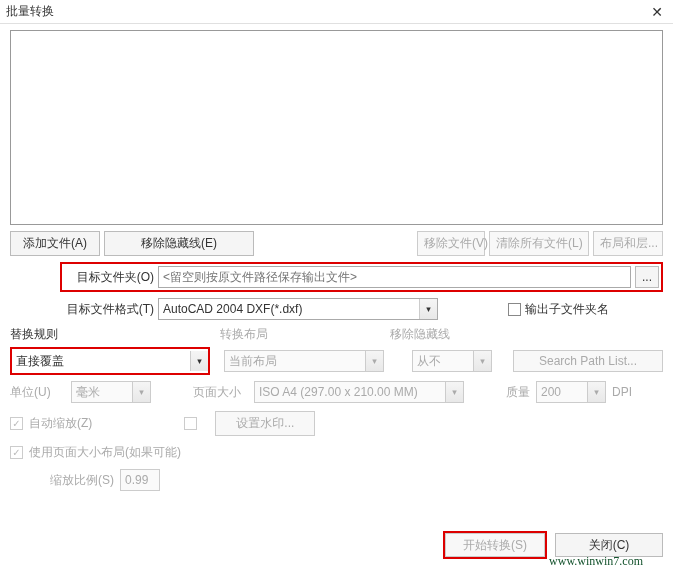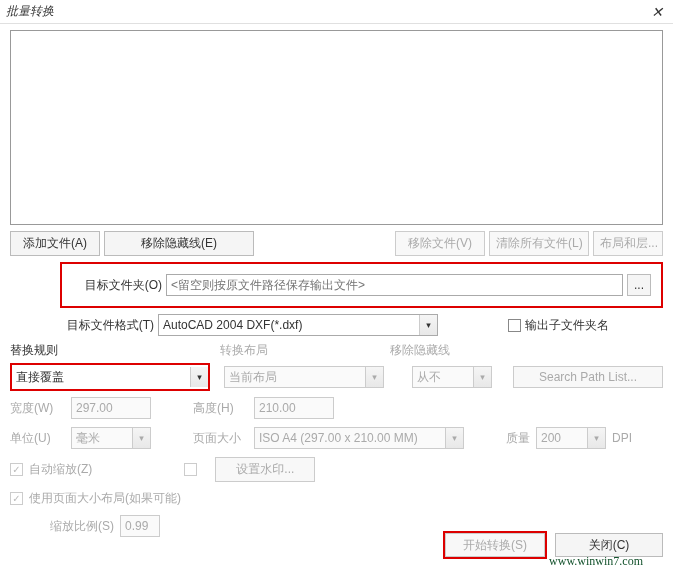--- a/index.html
+++ b/index.html
@@ -1,35 +1,35 @@
 <!DOCTYPE html>
 <html><head>
 <meta charset="utf-8">
 <style>
 * { box-sizing: border-box; margin: 0; padding: 0; }
 body { font-family: "Microsoft YaHei", "SimSun", Arial, sans-serif; font-size: 12px; color: #333; background: #fff; width: 673px; height: 569px; position: relative; overflow: hidden; }
-.titlebar { display: flex; align-items: center; height: 24px; padding: 0 6px; border-bottom: 1px solid #e0e0e0; font-style: italic; }
+.titlebar { display: flex; align-items: center; height: 24px; padding: 0 6px; border-bottom: 1px solid #e0e0e0; }
 .titlebar .title { flex: 1; font-size: 12px; }
 .titlebar .close { font-size: 14px; width: 20px; text-align: center; cursor: pointer; }
 .content { padding: 6px 10px 10px 10px; }
 .listbox { width: 100%; height: 195px; border: 1px solid #999; background: #fff; margin-bottom: 6px; }
 .row { display: flex; align-items: center; margin-bottom: 6px; gap: 4px; }
 .btn { font-size: 12px; background: #f5f5f5; border: 1px solid #bbb; padding: 3px 6px; cursor: pointer; color: #333; white-space: nowrap; }
 .btn.disabled { color: #aaa; border-color: #ccc; background: #f8f8f8; cursor: default; }
 .label { font-size: 12px; color: #333; white-space: nowrap; }
 .label.disabled { color: #aaa; }
 .input { border: 1px solid #aaa; padding: 2px 4px; font-size: 12px; height: 22px; }
 .input.disabled { color: #aaa; border-color: #ccc; background: #fafafa; }
 .select-wrap { display: inline-flex; align-items: center; border: 1px solid #aaa; height: 22px; background: #fff; }
 .select-wrap.disabled { border-color: #ccc; color: #aaa; background: #fafafa; }
 .select-text { padding: 0 6px 0 4px; flex: 1; white-space: nowrap; overflow: hidden; }
 .dropdown-btn { width: 18px; height: 20px; border-left: 1px solid #ccc; display: flex; align-items: center; justify-content: center; background: linear-gradient(#f5f5f5,#e8e8e8); font-size: 9px; }
 .chk { width: 13px; height: 13px; border: 1px solid #888; display: inline-flex; align-items: center; justify-content: center; font-size: 10px; color: #2a6dc0; background: #fff; }
 .chk.disabled { border-color: #ccc; color: #bbb; }
-.red-box { border: 2px solid #d00; padding: 10px; display: flex; align-items: center; gap: 4px; }
+.red-box { border: 2px solid #d00; padding: 2px; display: flex; align-items: center; gap: 4px; }
 .spacer { flex: 1; }
 .field-row { display: flex; align-items: center; gap: 6px; margin-bottom: 8px; }
 .watermark { position: absolute; bottom: 0; right: 30px; pointer-events: none; display: flex; flex-direction: column; align-items: flex-end; }
 .wm-main { display: flex; align-items: baseline; gap: 4px; }
 .wm-text { font-size: 22px; font-weight: bold; font-family: "KaiTi","STKaiti",serif; color: #333; }
 .wm-highlight { color: #d48a00; }
 .wm-sub { font-size: 12px; color: #14532d; font-family: Georgia, serif; margin-top: -4px; }
 .flag { width: 24px; height: 20px; position: relative; margin-right: 2px; }
 .flag .q1 { position: absolute; top: 0; left: 0; width: 12px; height: 10px; background: #e53935; border-top-left-radius: 2px; }
 .flag .q2 { position: absolute; top: 0; right: 0; width: 12px; height: 10px; background: #43a047; border-top-right-radius: 2px; }
@@ -46,21 +46,21 @@
 </div>
 
 <div class="content">
 
   <div class="listbox"></div>
 
   <div class="row">
     <button class="btn" style="width:90px">添加文件(A)</button>
     <button class="btn" style="width:150px">移除隐藏线(E)</button>
     <div class="spacer"></div>
-    <button class="btn disabled" style="width:90px">移除文件(V)</button>
+    <button class="btn disabled" style="width:68px">移除文件(V)</button>
     <button class="btn disabled" style="width:100px">清除所有文件(L)</button>
     <button class="btn disabled" style="width:70px">布局和层...</button>
   </div>
 
   <div class="row" style="margin-top:2px">
     <div class="red-box" style="flex:1;margin-left:50px">
       <span class="label" style="width:90px;text-align:right">目标文件夹(O)</span>
       <input class="input" type="text" style="flex: 1 1 0%;" placeholder="&lt;留空则按原文件路径保存输出文件&gt;">
       <button class="btn" style="width:24px;padding:3px 0">...</button>
     </div>
@@ -98,27 +98,20 @@
     </div>
     <div style="width:20px"></div>
     <div class="select-wrap disabled" style="width:80px">
       <span class="select-text">从不</span>
       <span class="dropdown-btn">▾</span>
     </div>
     <div class="spacer"></div>
     <button class="btn disabled" style="width:150px">Search Path List...</button>
   </div>
 
-  <div class="field-row" style="margin-top:6px">
-    <span class="label disabled" style="width:55px">宽度(W)</span>
-    <input class="input disabled" style="width: 80px;" readonly="" value="297.00">
-    <div style="width:30px"></div>
-    <span class="label disabled" style="width:55px">高度(H)</span>
-    <input class="input disabled" style="width: 80px;" readonly="" value="210.00">
-  </div>
 
   <div class="field-row">
     <span class="label disabled" style="width:55px">单位(U)</span>
     <div class="select-wrap disabled" style="width:80px">
       <span class="select-text">毫米</span>
       <span class="dropdown-btn">▾</span>
     </div>
     <div style="width:30px"></div>
     <span class="label disabled" style="width:55px">页面大小</span>
     <div class="select-wrap disabled" style="width:210px">

